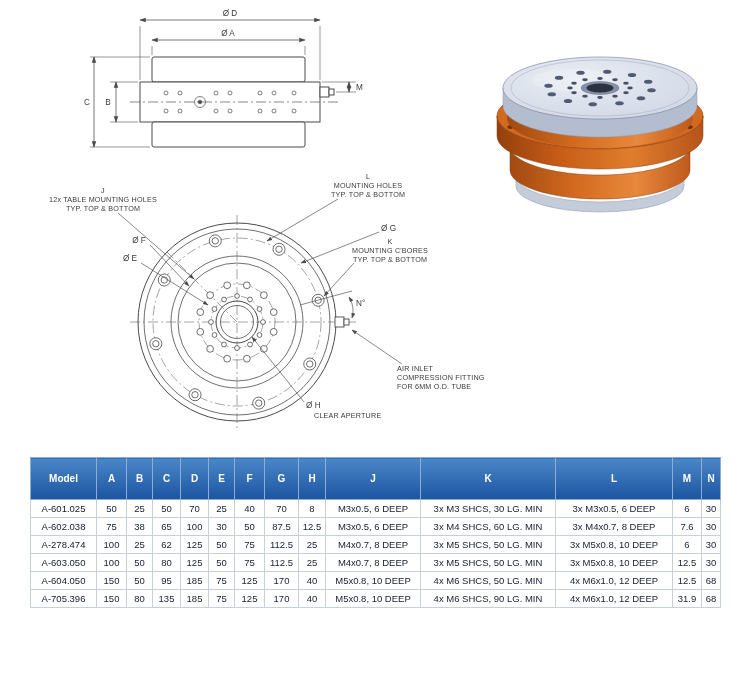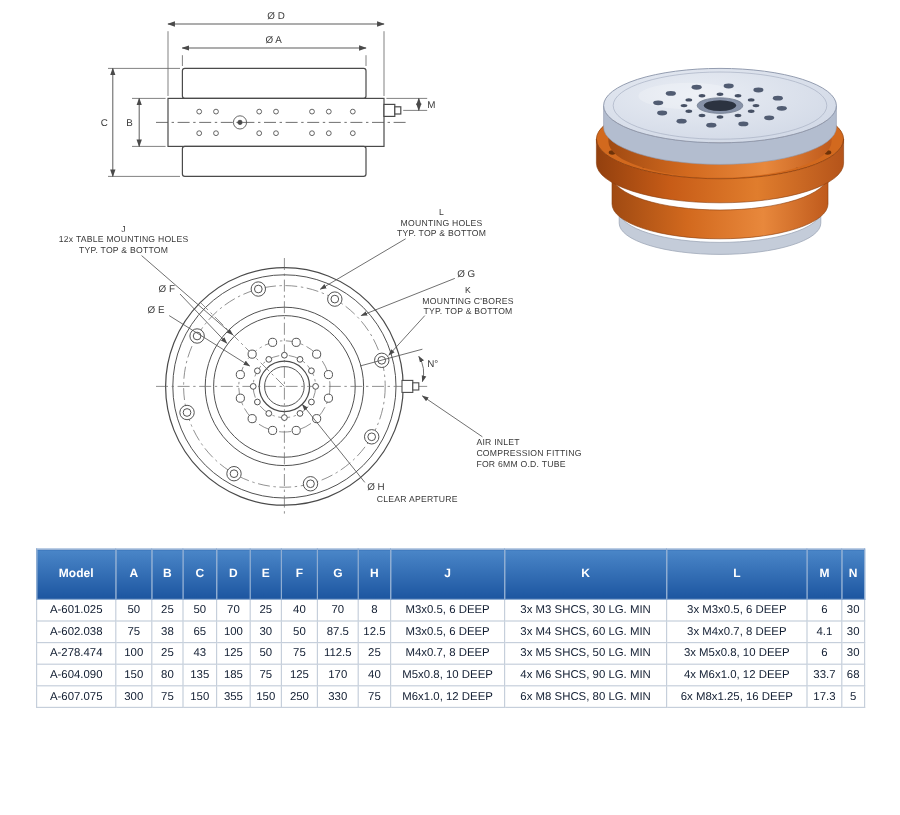--- a/index.html
+++ b/index.html
@@ -338,66 +338,82 @@
           <td>38</td>
           <td>65</td>
           <td>100</td>
           <td>30</td>
           <td>50</td>
           <td>87.5</td>
           <td>12.5</td>
           <td>M3x0.5, 6 DEEP</td>
           <td>3x M4 SHCS, 60 LG. MIN</td>
           <td>3x M4x0.7, 8 DEEP</td>
-          <td>4.1</td>
+          <td>7.6</td>
           <td>30</td>
         </tr>
         <tr>
           <td>A-278.474</td>
           <td>100</td>
           <td>25</td>
-          <td>43</td>
+          <td>62</td>
           <td>125</td>
           <td>50</td>
           <td>75</td>
           <td>112.5</td>
           <td>25</td>
           <td>M4x0.7, 8 DEEP</td>
           <td>3x M5 SHCS, 50 LG. MIN</td>
           <td>3x M5x0.8, 10 DEEP</td>
           <td>6</td>
           <td>30</td>
         </tr>
         <tr>
-          <td>A-604.090</td>
+          <td>A-603.050</td>
+          <td>100</td>
+          <td>50</td>
+          <td>80</td>
+          <td>125</td>
+          <td>50</td>
+          <td>75</td>
+          <td>112.5</td>
+          <td>25</td>
+          <td>M4x0.7, 8 DEEP</td>
+          <td>3x M5 SHCS, 50 LG. MIN</td>
+          <td>3x M5x0.8, 10 DEEP</td>
+          <td>12.5</td>
+          <td>30</td>
+        </tr>
+        <tr>
+          <td>A-604.050</td>
+          <td>150</td>
+          <td>50</td>
+          <td>95</td>
+          <td>185</td>
+          <td>75</td>
+          <td>125</td>
+          <td>170</td>
+          <td>40</td>
+          <td>M5x0.8, 10 DEEP</td>
+          <td>4x M6 SHCS, 50 LG. MIN</td>
+          <td>4x M6x1.0, 12 DEEP</td>
+          <td>12.5</td>
+          <td>68</td>
+        </tr>
+        <tr>
+          <td>A-705.396</td>
           <td>150</td>
           <td>80</td>
           <td>135</td>
           <td>185</td>
           <td>75</td>
           <td>125</td>
           <td>170</td>
           <td>40</td>
           <td>M5x0.8, 10 DEEP</td>
           <td>4x M6 SHCS, 90 LG. MIN</td>
           <td>4x M6x1.0, 12 DEEP</td>
-          <td>33.7</td>
+          <td>31.9</td>
           <td>68</td>
-        </tr>
-        <tr>
-          <td>A-607.075</td>
-          <td>300</td>
-          <td>75</td>
-          <td>150</td>
-          <td>355</td>
-          <td>150</td>
-          <td>250</td>
-          <td>330</td>
-          <td>75</td>
-          <td>M6x1.0, 12 DEEP</td>
-          <td>6x M8 SHCS, 80 LG. MIN</td>
-          <td>6x M8x1.25, 16 DEEP</td>
-          <td>17.3</td>
-          <td>5</td>
         </tr>
       </tbody>
   </table>
 </div>
 
 </body></html>

